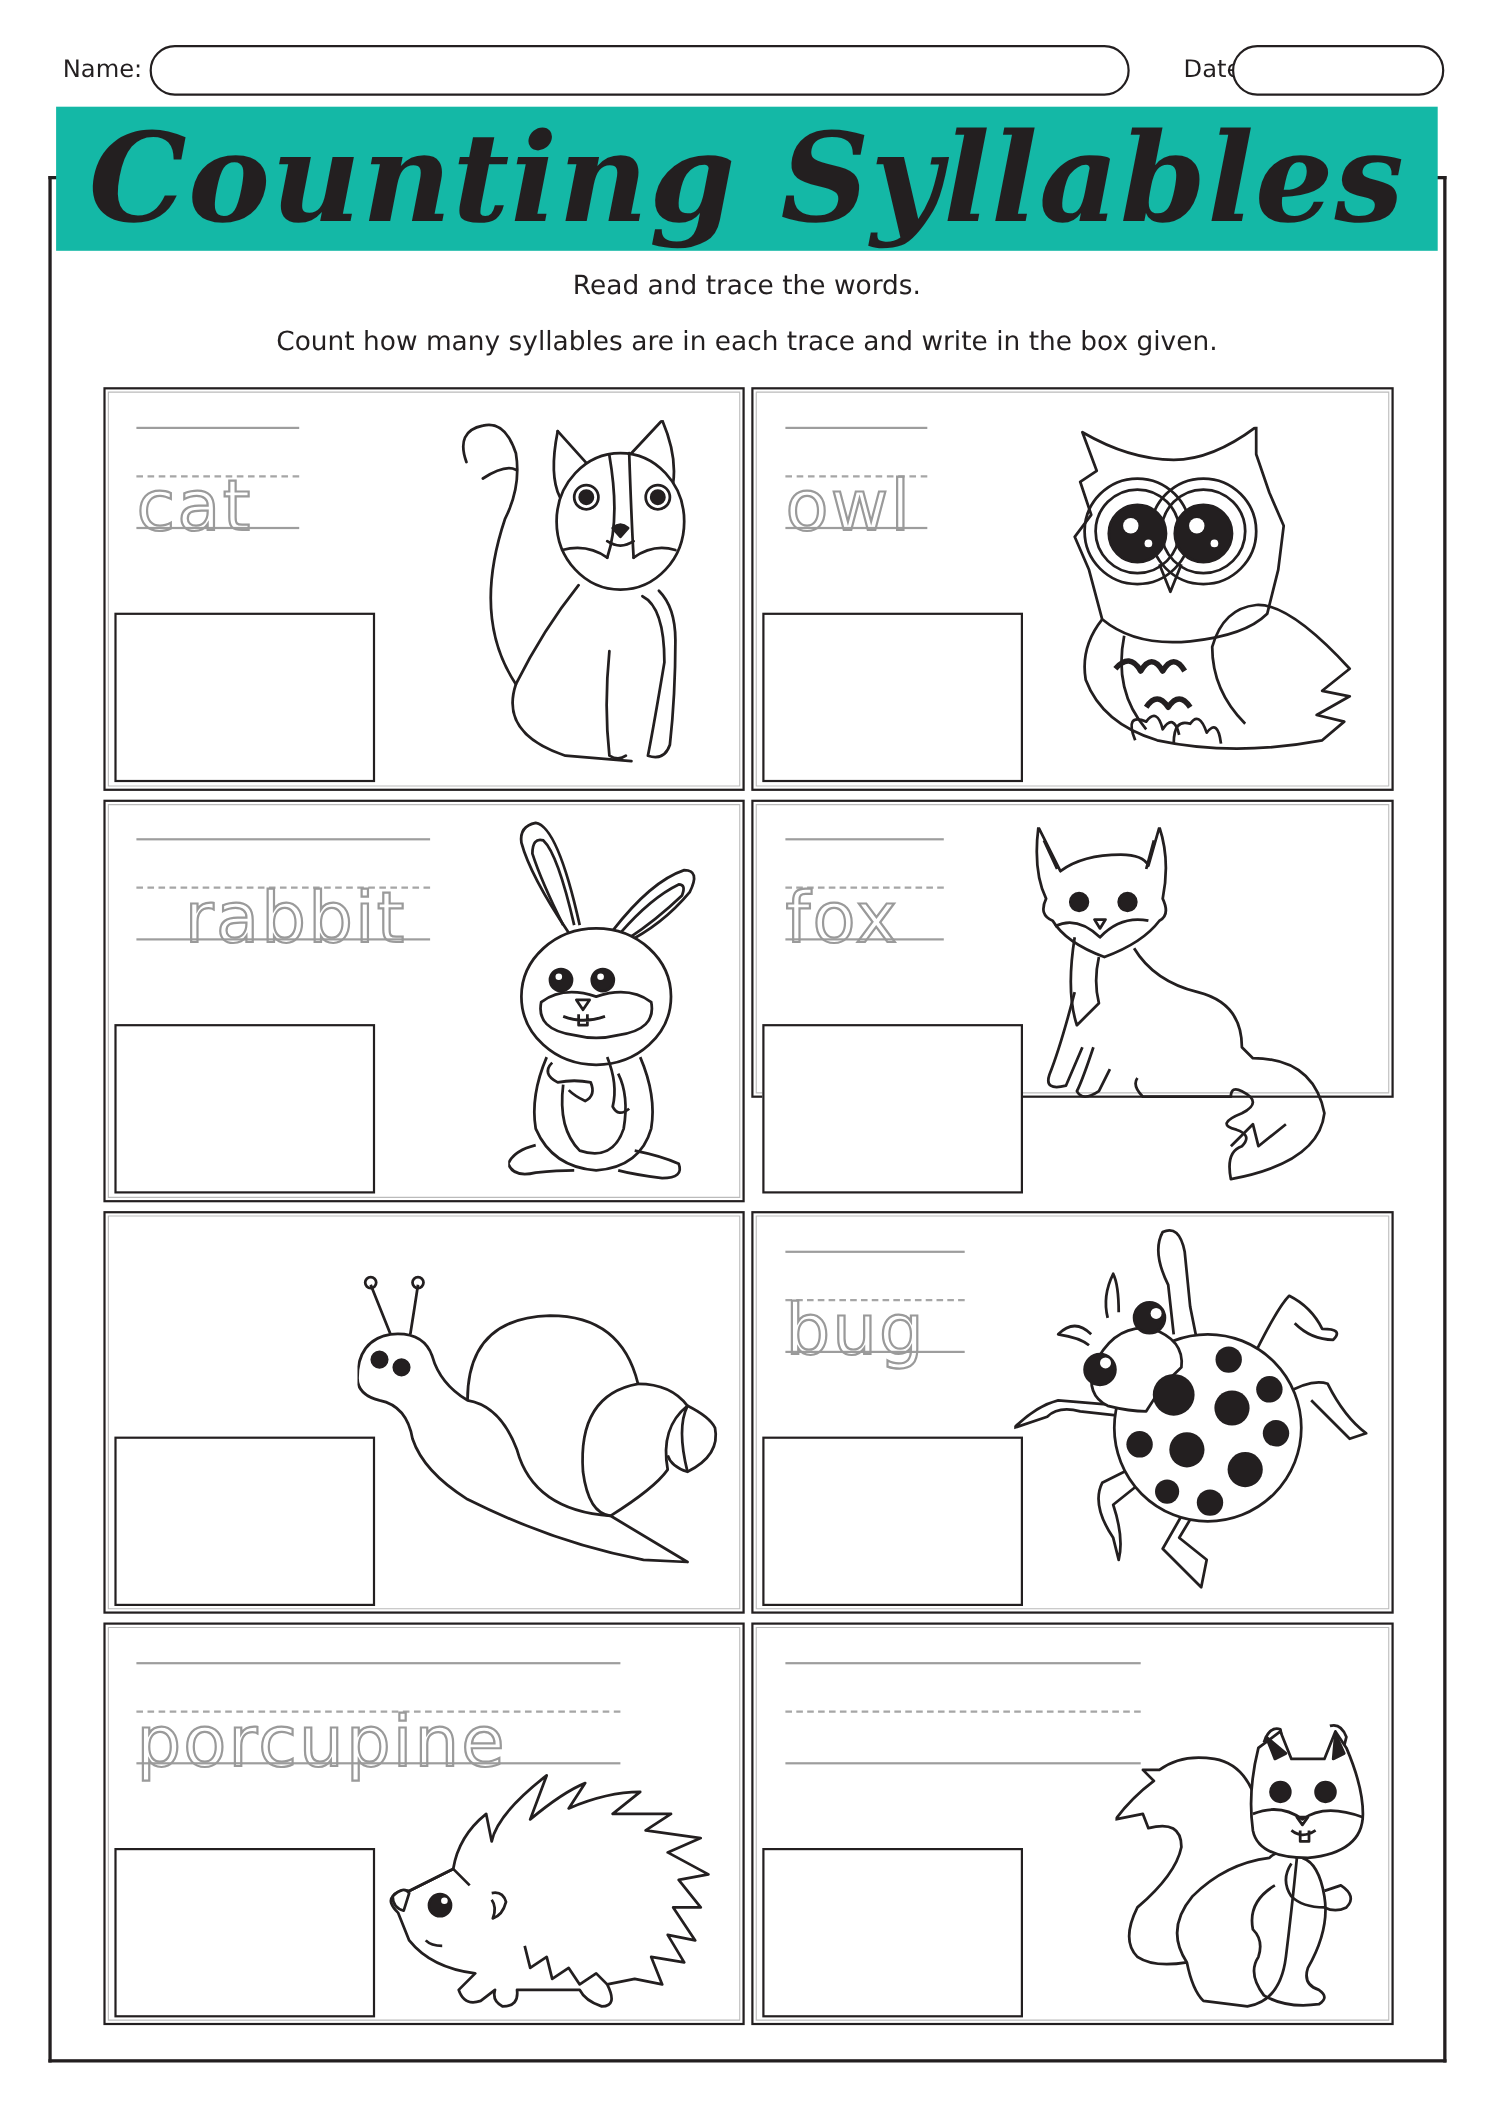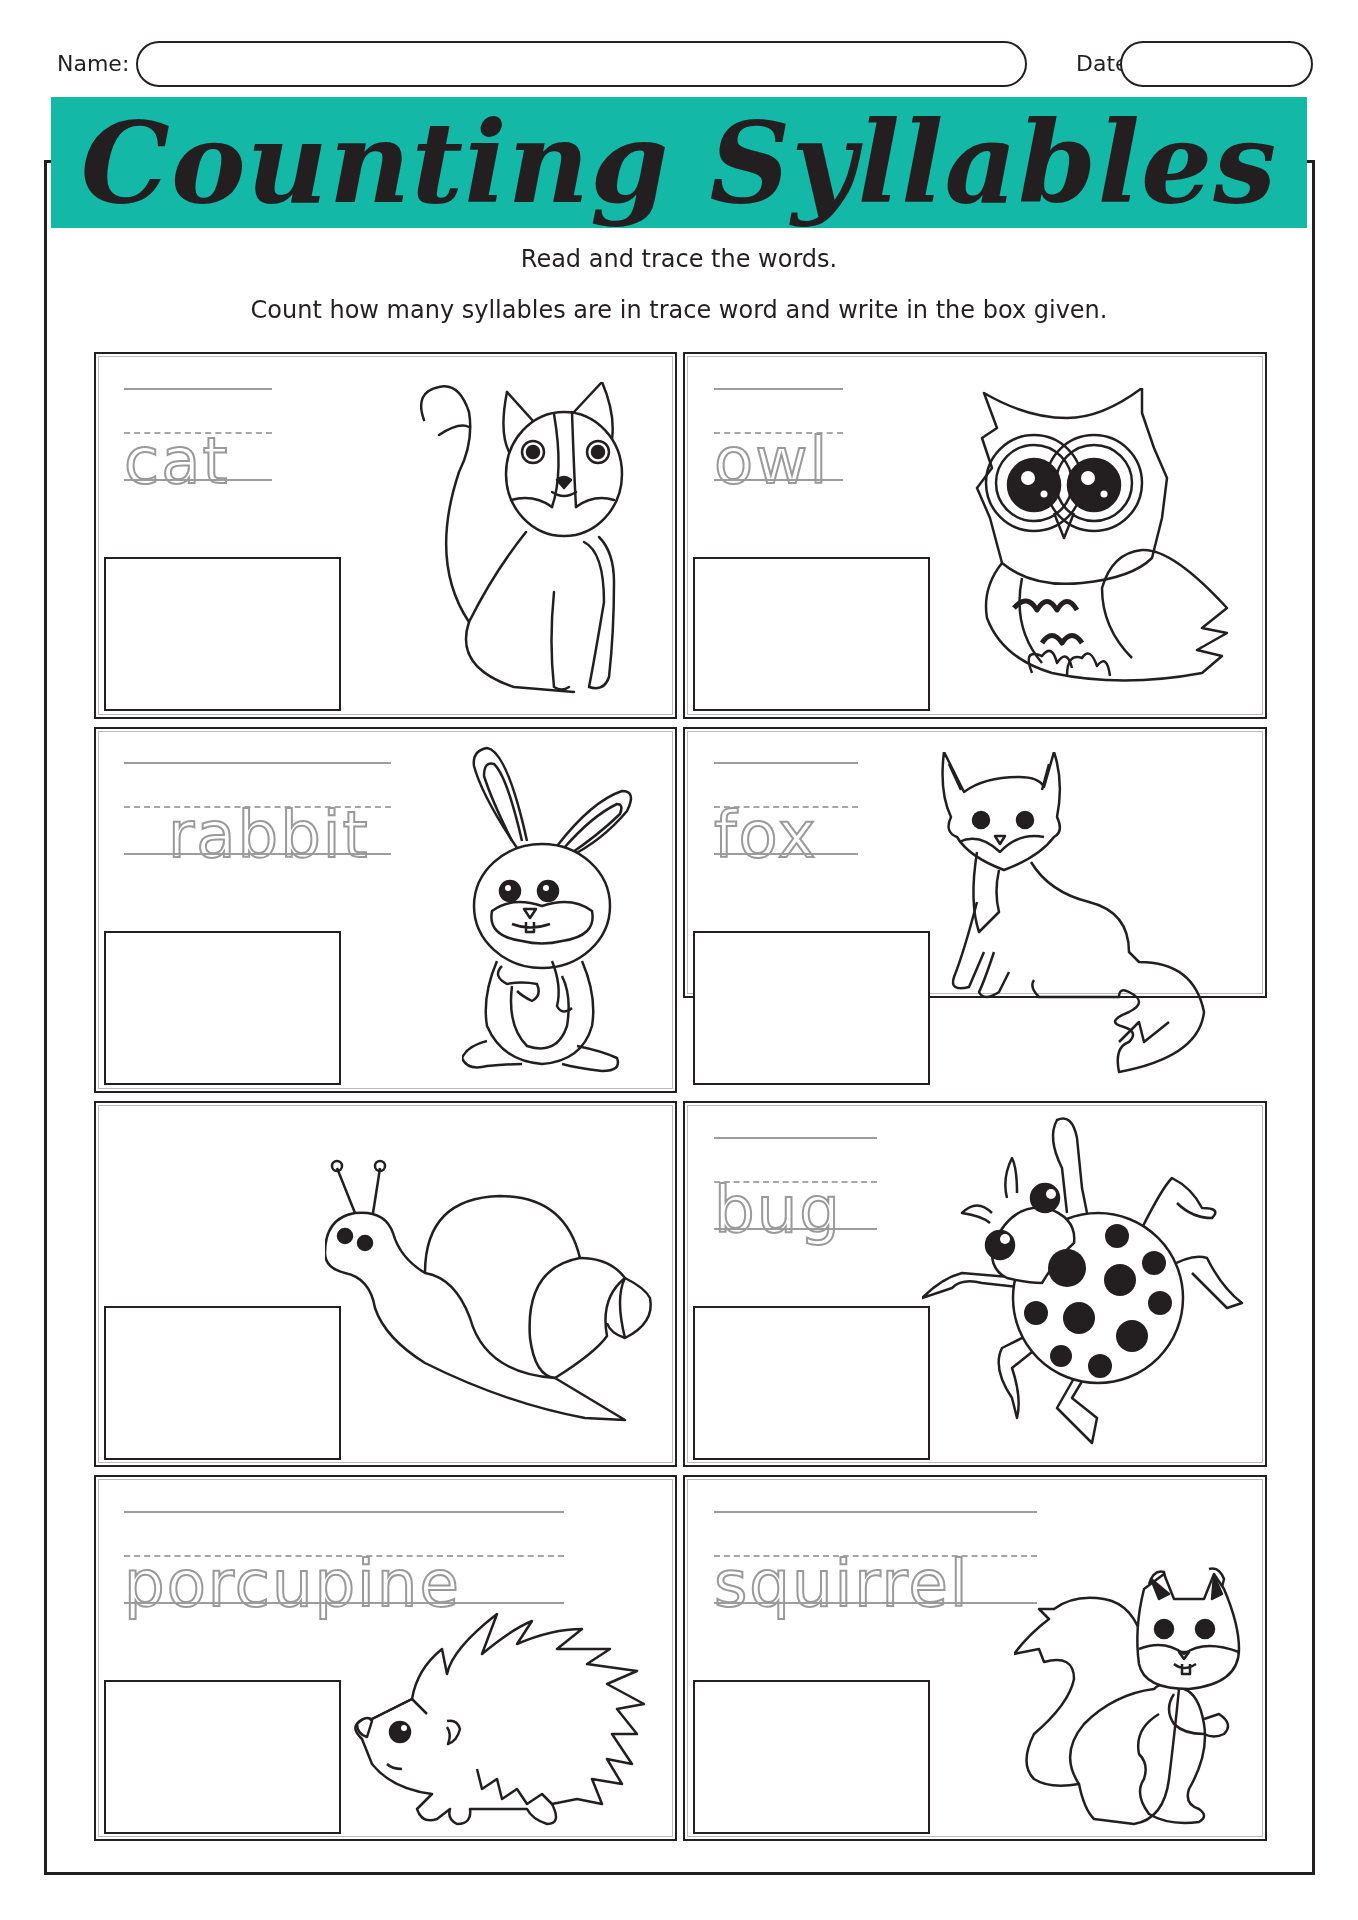--- a/index.html
+++ b/index.html
@@ -36,21 +36,21 @@
   <div class="frame-line" style="left:44px; top:160px; width:96px; height:3px;"></div>
   <div class="frame-line" style="left:1218px; top:160px; width:97px; height:3px;"></div>
   <div class="frame-line" style="left:44px; top:160px; width:3px; height:1715px;"></div>
   <div class="frame-line" style="left:1312px; top:160px; width:3px; height:1715px;"></div>
   <div class="frame-line" style="left:44px; top:1872px; width:1271px; height:3px;"></div>
 </div>
 
 <div class="title"><span>Counting Syllables</span></div>
 
 <div class="instr" style="top:245px;">Read and trace the words.</div>
-<div class="instr" style="top:296px;">Count how many syllables are in trace word and write in the box given.</div>
+<div class="instr" style="top:296px;">Count how many syllables are in each trace and write in the box given.</div>
 
 <div class="card" style="left:94px; top:352px; width:583px; height:367px;">
   <div class="guide" style="left:28px; top:34px; width:148px; height:95px;">
     <div class="top" style="top:0;"></div>
     <div class="mid" style="top:44px;"></div>
     <div class="base" style="top:91px;"></div>
     <div class="trace-word" style="top:41px;">cat</div>
   </div>
   <div class="answer-box" style="left:8px; top:203px; width:237px; height:154px;"><span></span></div>
   <div class="animal" style="left:318px; top:28px; width:220px; height:318px;">
@@ -241,21 +241,20 @@
       <path d="M125 160 L130 180 L145 170 L150 190 L165 180 L175 195 L190 185 L200 195"></path>
     </svg>
   </div>
 </div>
 
 <div class="card" style="left:683px; top:1475px; width:584px; height:366px;">
   <div class="guide" style="left:29px; top:34px; width:323px; height:95px;">
     <div class="top" style="top:0;"></div>
     <div class="mid" style="top:44px;"></div>
     <div class="base" style="top:91px;"></div>
-    <div class="trace-word" style="top:41px;">squirrel</div>
   </div>
   <div class="answer-box" style="left:8px; top:203px; width:237px; height:154px;"><span></span></div>
   <div class="animal" style="left:329px; top:87px; width:235px; height:265px;">
     <svg viewBox="0 0 235 265" fill="none" stroke="#231f20" stroke-width="2.5" stroke-linejoin="round">
       <path d="M130 80 Q120 40 90 35 Q60 30 40 45 L25 45 L35 55 Q15 70 0 90 L25 85 L30 98 Q60 90 60 115 Q55 140 20 170 Q5 200 20 215 Q35 225 65 220"></path>
       <path d="M65 220 Q45 190 70 160 Q100 130 140 125 Q150 115 165 125 Q160 175 155 215 Q150 255 120 260 L80 255 Q70 245 65 220 Z" fill="#fff"></path>
       <path d="M145 150 Q120 165 125 190 Q135 200 130 215 Q120 230 135 250 Q155 262 185 258 Q195 252 185 245 Q170 240 175 225 Q195 190 190 160 Q185 130 170 125"></path>
       <path d="M135 20 Q140 5 150 8 L155 35 M195 5 Q205 2 210 15 L205 35"></path>
       <path d="M130 25 L150 10 L160 35 L190 35 L200 10 L210 25 Q225 60 225 85 Q225 120 175 125 Q130 125 125 100 Q120 65 130 25 Z" fill="#fff"></path>
       <path d="M137 15 L145 35 L155 30 Z M200 12 L198 35 L208 30 Z" fill="#231f20"></path>

